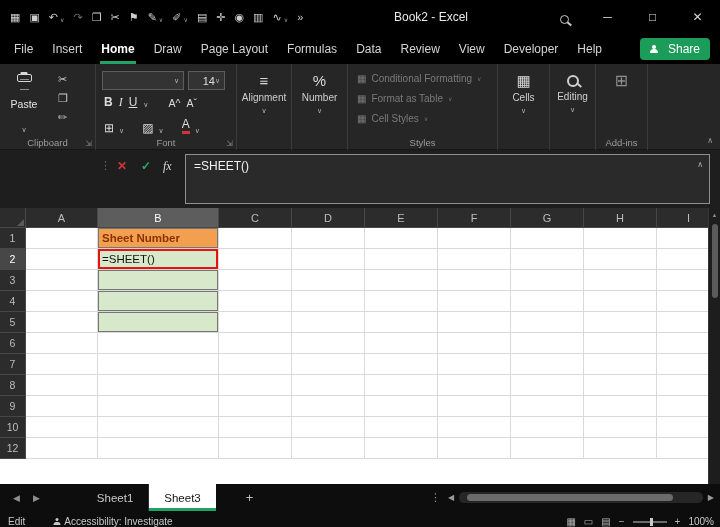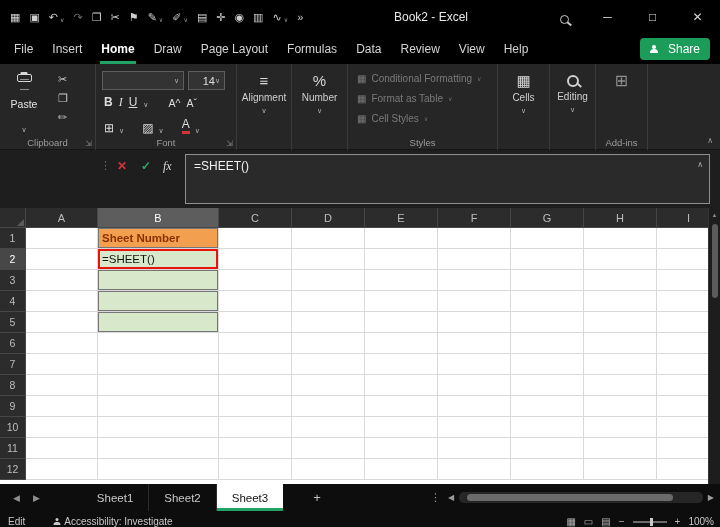--- a/index.html
+++ b/index.html
@@ -164,20 +164,21 @@
   <div class="menu-tabs">
       <span class="menu-tab">File</span>
       <span class="menu-tab">Insert</span>
       <span class="menu-tab active">Home</span>
       <span class="menu-tab">Draw</span>
       <span class="menu-tab">Page Layout</span>
       <span class="menu-tab">Formulas</span>
       <span class="menu-tab">Data</span>
       <span class="menu-tab">Review</span>
       <span class="menu-tab">View</span>
+      <span class="menu-tab">Developer</span>
       <span class="menu-tab">Help</span>
     </div>
   <div class="share-btn">
     <span class="person"></span>
     <span>Share</span>
   </div>
 </div>
 
 <div class="ribbon">
 
@@ -435,32 +436,20 @@
       <div class="cell" style="width: 121px; height: 21px;"></div>
       <div class="cell" style="width: 73px; height: 21px;"></div>
       <div class="cell" style="width: 73px; height: 21px;"></div>
       <div class="cell" style="width: 73px; height: 21px;"></div>
       <div class="cell" style="width: 73px; height: 21px;"></div>
       <div class="cell" style="width: 73px; height: 21px;"></div>
       <div class="cell" style="width: 73px; height: 21px;"></div>
       <div class="cell" style="width: 64px; height: 21px;"></div>
     </div>
     <div class="grid-row">
-      <div class="row-header" style="width: 26px; height: 21px;">11</div>
-      <div class="cell" style="width: 72px; height: 21px;"></div>
-      <div class="cell" style="width: 121px; height: 21px;"></div>
-      <div class="cell" style="width: 73px; height: 21px;"></div>
-      <div class="cell" style="width: 73px; height: 21px;"></div>
-      <div class="cell" style="width: 73px; height: 21px;"></div>
-      <div class="cell" style="width: 73px; height: 21px;"></div>
-      <div class="cell" style="width: 73px; height: 21px;"></div>
-      <div class="cell" style="width: 73px; height: 21px;"></div>
-      <div class="cell" style="width: 64px; height: 21px;"></div>
-    </div>
-    <div class="grid-row">
       <div class="row-header" style="width: 26px; height: 21px;">12</div>
       <div class="cell" style="width: 72px; height: 21px;"></div>
       <div class="cell" style="width: 121px; height: 21px;"></div>
       <div class="cell" style="width: 73px; height: 21px;"></div>
       <div class="cell" style="width: 73px; height: 21px;"></div>
       <div class="cell" style="width: 73px; height: 21px;"></div>
       <div class="cell" style="width: 73px; height: 21px;"></div>
       <div class="cell" style="width: 73px; height: 21px;"></div>
       <div class="cell" style="width: 73px; height: 21px;"></div>
       <div class="cell" style="width: 64px; height: 21px;"></div>
@@ -469,21 +458,20 @@
     <span class="vs-arrow">▲</span>
     <div class="vs-thumb"></div>
   </div>
 </div>
 
 <div class="tabbar">
   <span class="tab-nav">◀</span>
   <span class="tab-nav">▶</span>
   <div class="tabs">
     <span class="sheet-tab">Sheet1</span>
-    <span class="sheet-tab">Sheet2</span>
     <span class="sheet-tab active">Sheet3</span>
   </div>
   <span class="add-sheet">+</span>
   <span class="tab-menu">⋮</span>
   <div class="hscroll">
     <span class="hs-arrow">◀</span>
     <div class="hs-track">
       <div class="hs-thumb"></div>
     </div>
     <span class="hs-arrow">▶</span>

